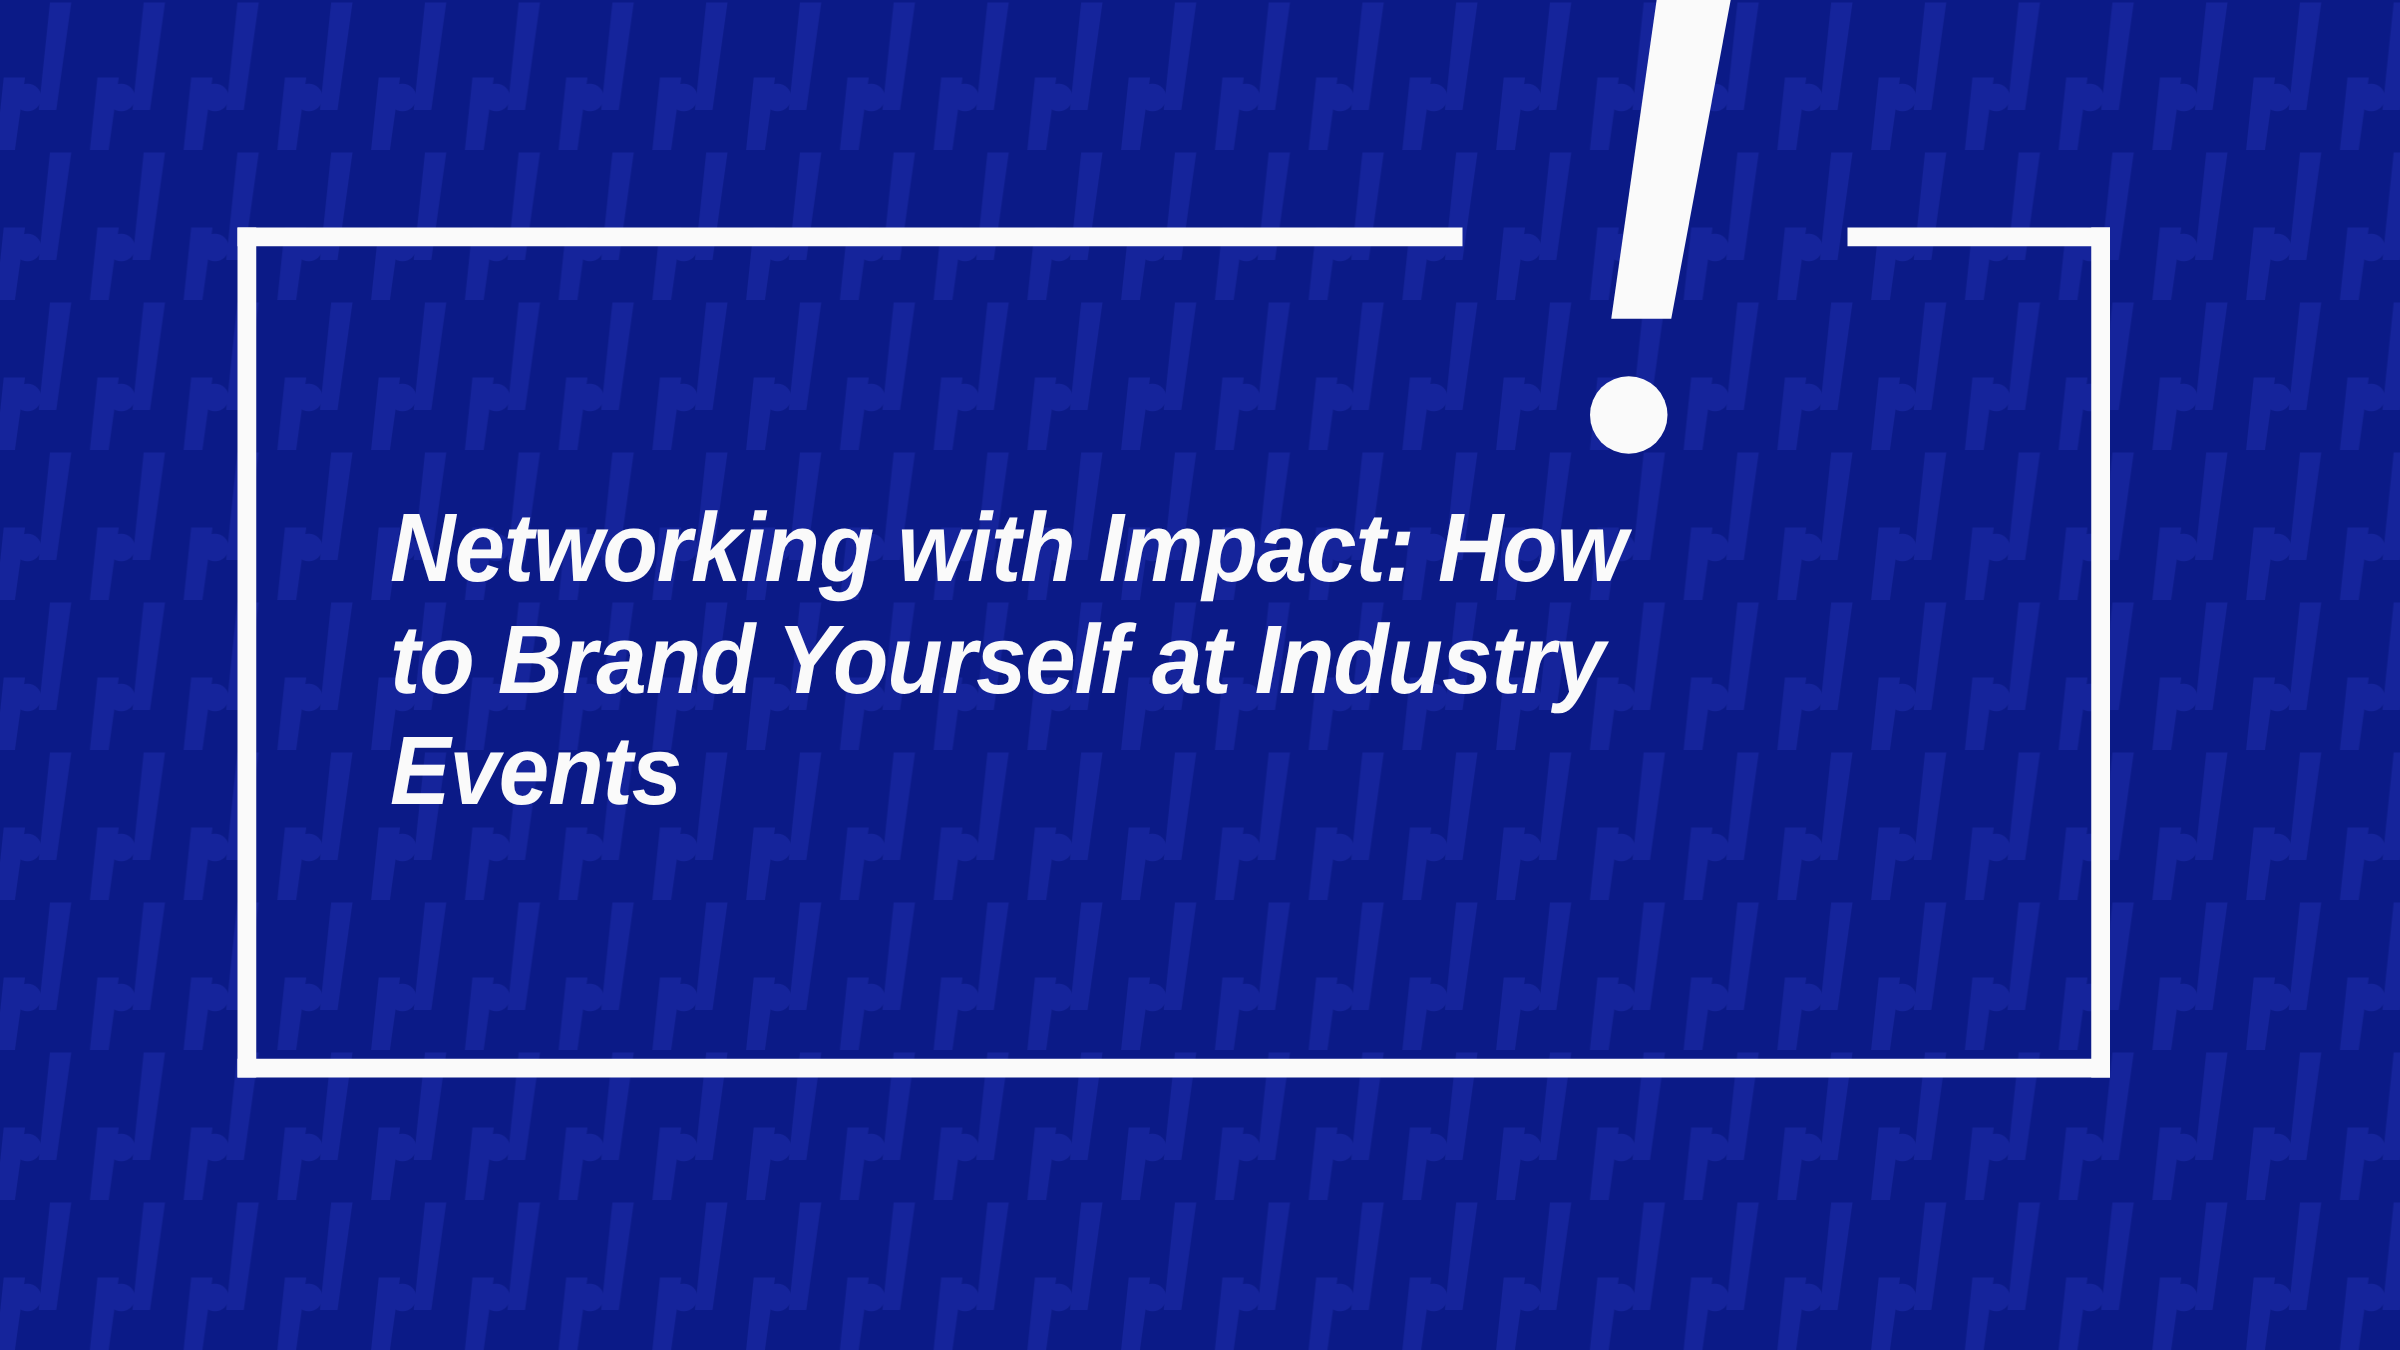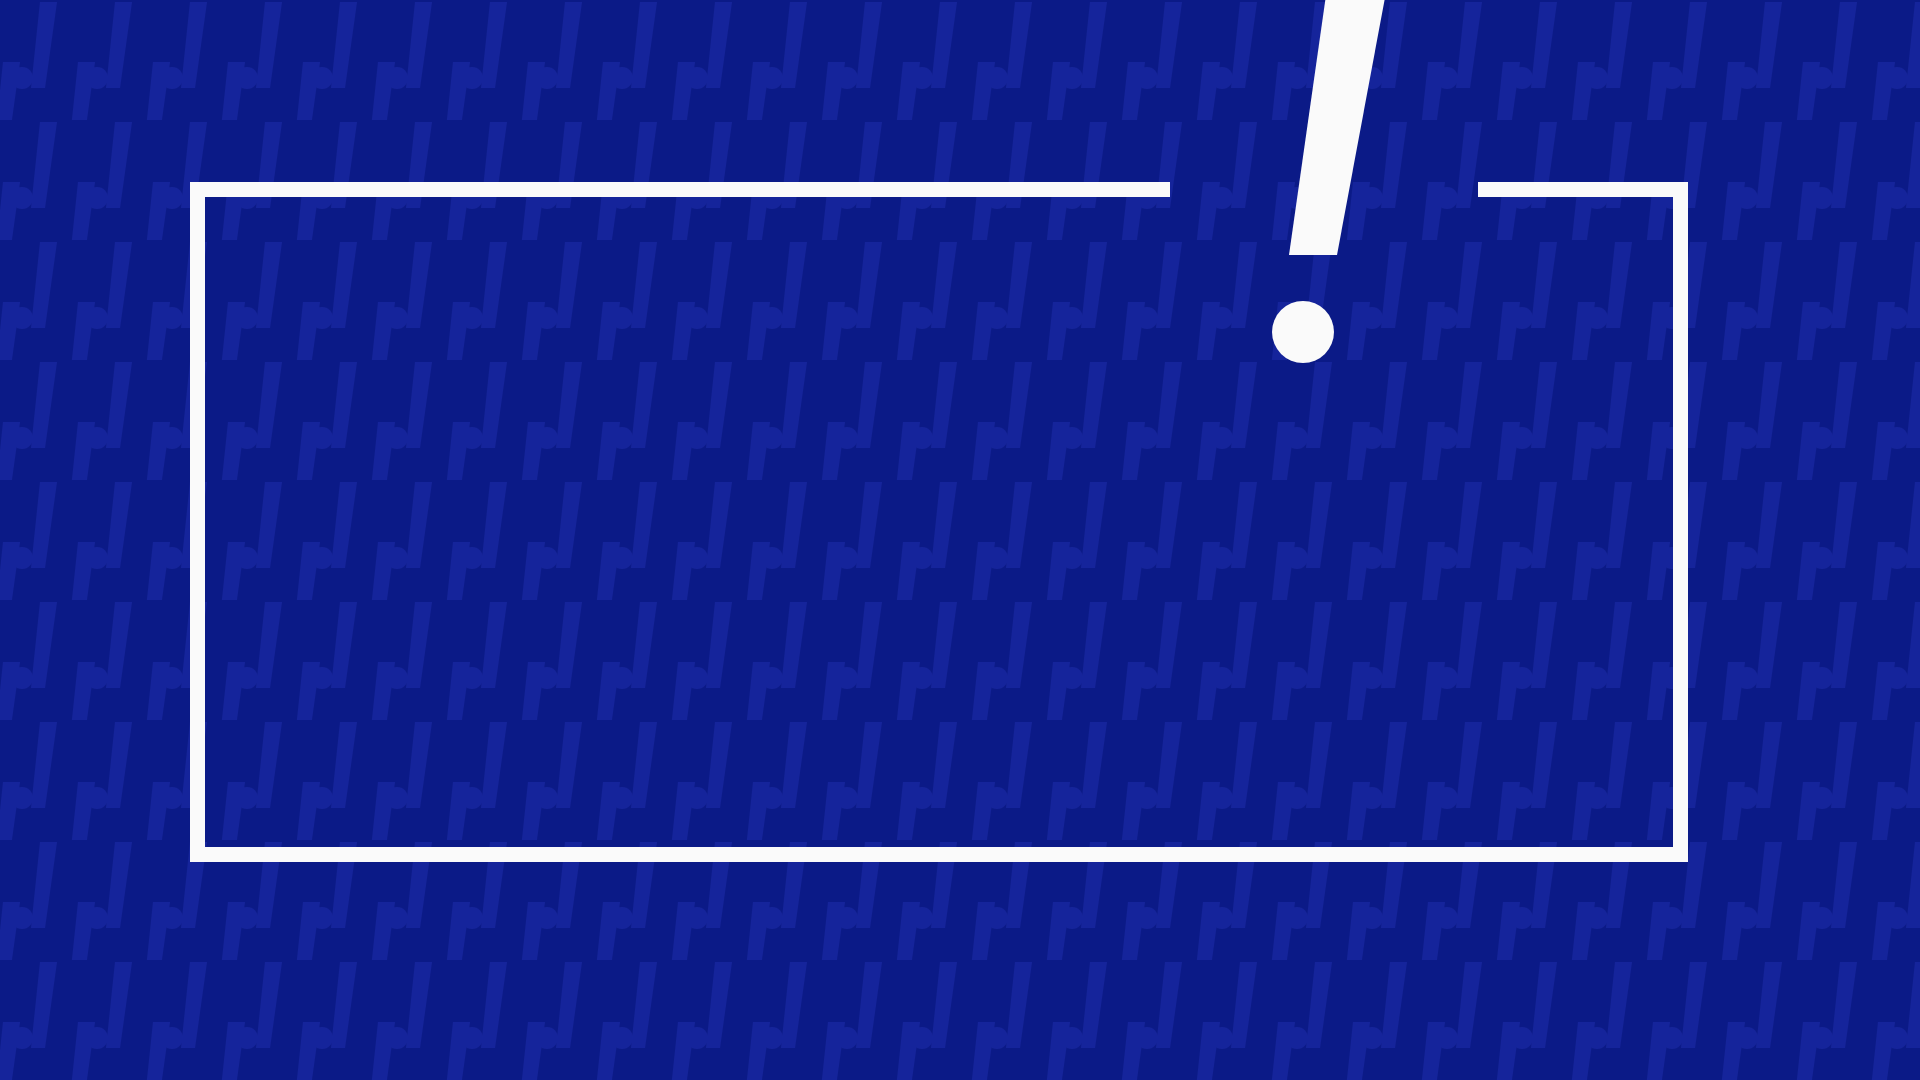--- a/index.html
+++ b/index.html
@@ -112,14 +112,19 @@
   </div>
 
   <div class="frame">
     <div class="frame-bar frame-top-left"></div>
     <div class="frame-bar frame-top-right"></div>
     <div class="frame-bar frame-left"></div>
     <div class="frame-bar frame-right"></div>
     <div class="frame-bar frame-bottom"></div>
   </div>
 
+  <div class="title-wrap">
+    <h1 class="slide-title">Networking with Impact: How
+to Brand Yourself at Industry
+Events</h1>
+  </div>
 
 </div>
 
 </body></html>

